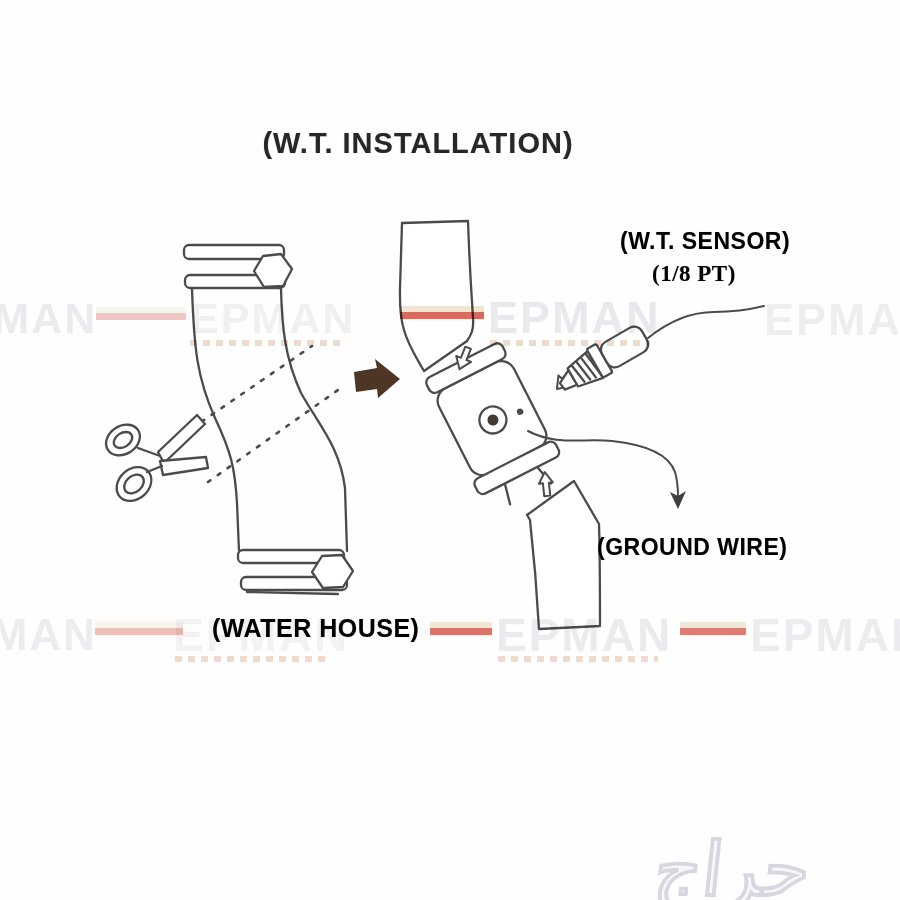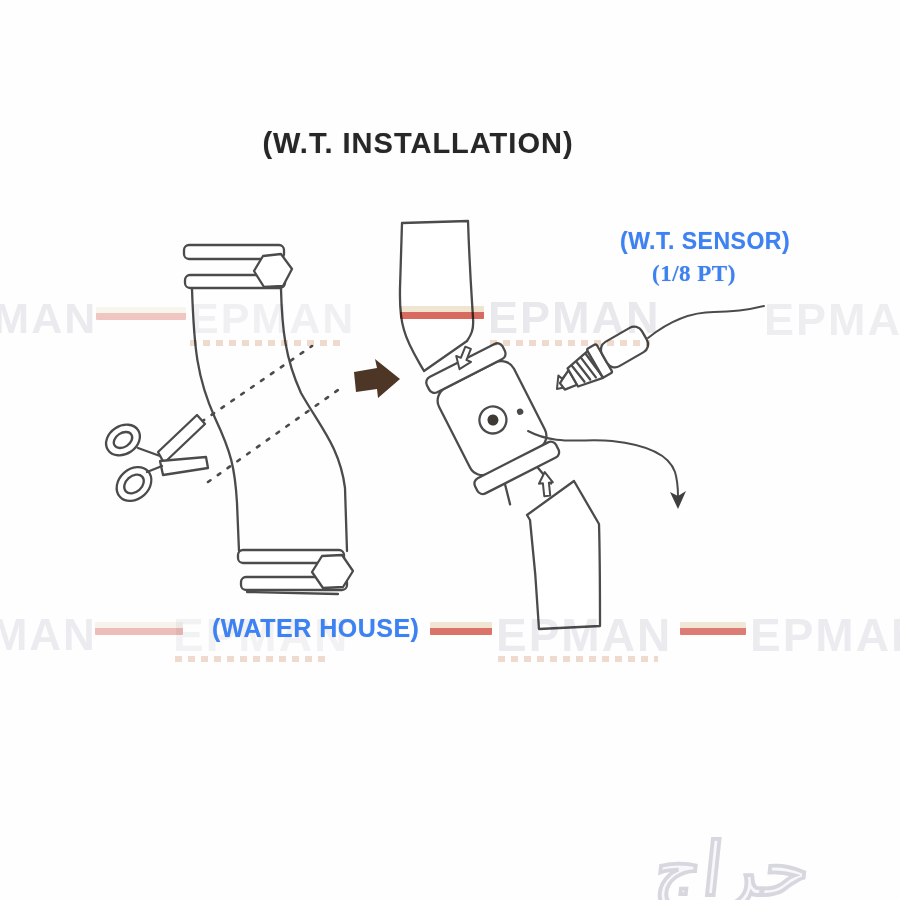--- a/index.html
+++ b/index.html
@@ -3,21 +3,21 @@
 <meta charset="utf-8">
 <style>
   html,body{margin:0;padding:0;}
   body{width:900px;height:900px;overflow:hidden;background:#ffffff;}
   .page{
     position:relative;width:900px;height:900px;background:#fefefe;
     font-family:"Liberation Sans", sans-serif;overflow:hidden;
   }
   .lineart{position:absolute;left:0;top:0;z-index:2;}
   .label{
-    position:absolute;z-index:4;color:#3b82f6;font-weight:700;
+    position:absolute;z-index:4;color:#000000;font-weight:700;
     letter-spacing:0.5px;white-space:nowrap;
     text-shadow:0 0 1px rgba(70,70,70,0.35);
   }
   .title{font-size:29px;letter-spacing:1px;color:#272727;}
   .lb-sensor{left:620px;top:228px;font-size:23px;}
   .lb-thread{left:652px;top:261px;font-size:23px;font-family:Liberation Serif, serif;}
   .lb-signal{left:632px;top:369px;font-size:23px;}
   .lb-ground{left:597px;top:534px;font-size:23px;}
   .lb-water{left:212px;top:614px;font-size:25px;}
   .ttl{left:258px;top:127px;width:320px;text-align:center;}
@@ -133,20 +133,21 @@
 
       <g>
         <path d="M527,515 L574,481 L599,524 C600,558 600,592 600,626 L539,629 C537,592 534,556 530,520 Z" fill="#fff"></path>
       </g>
     </g>
   </svg>
 
   <div class="label title ttl">(W.T. INSTALLATION)</div>
   <div class="label lb-sensor">(W.T. SENSOR)</div>
   <div class="label lb-thread">(1/8 PT)</div>
+  <div class="label lb-ground">(GROUND WIRE)</div>
   <div class="label lb-water">(WATER HOUSE)</div>
 
   <div class="wm wm-text" style="left:-68px;top:294px;font-size:43px;opacity:.55;">EPMAN</div>
   <div class="wm wm-bar" style="left:96px;top:307px;width:90px;opacity:.30;"></div>
   <div class="wm wm-text" style="left:190px;top:294px;font-size:43px;opacity:.40;">EPMAN</div>
   <div class="wm wm-tag" style="left:190px;top:340px;width:150px;"></div>
   <div class="wm wm-bar" style="left:400px;top:306px;width:84px;opacity:.80;"></div>
   <div class="wm wm-text" style="left:488px;top:292px;font-size:45px;opacity:.62;">EPMAN</div>
   <div class="wm wm-tag" style="left:490px;top:340px;width:160px;"></div>
   <div class="wm wm-text" style="left:764px;top:294px;font-size:45px;opacity:.45;">EPMAN</div>

